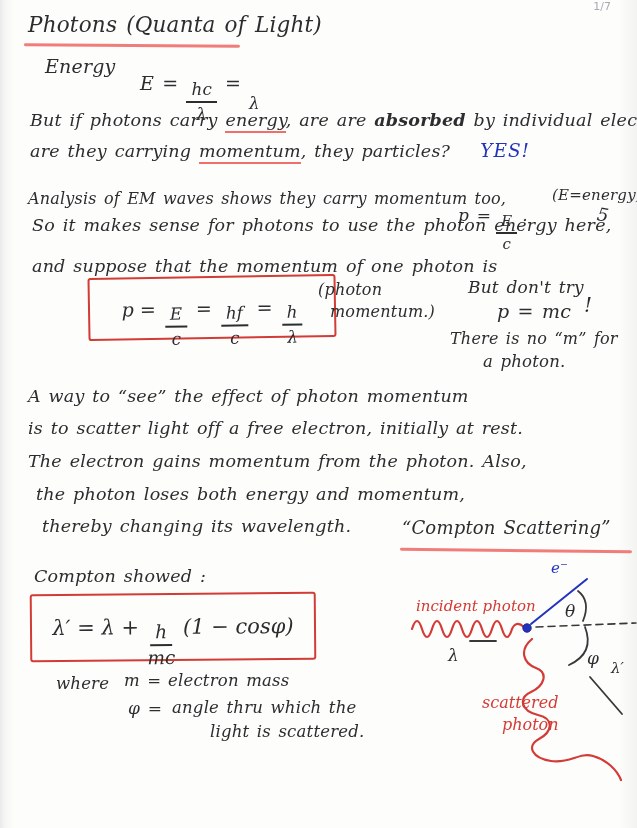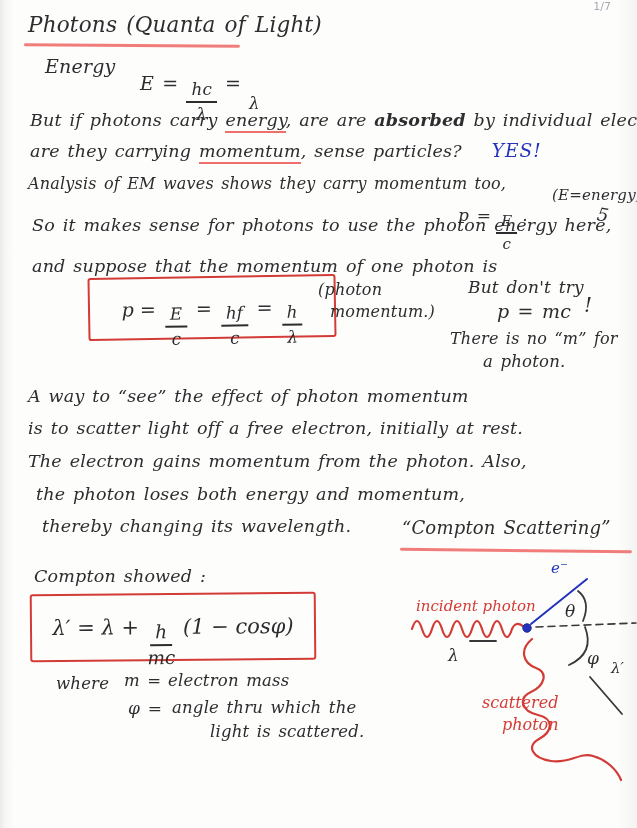--- a/index.html
+++ b/index.html
@@ -54,23 +54,23 @@
       <span class="num">hc</span>
       <span class="den">λ</span>
     </span>
     <span>=</span>
     <span class="frac">
       <span class="den">λ</span>
     </span>
   </div>
 
   <div class="hw" style="left:30px;top:110px;font-size:17.5px;"><span>But if photons carry </span><span class="u-red">energy</span><span>, are are </span><span class="bold">absorbed</span><span> by individual electrons,</span></div>
-  <div class="hw" style="left:30px;top:140px;font-size:17.5px;"><span>are they carrying </span><span class="u-red">momentum</span><span>, sense particles?</span><span class="blue" style="margin-left:30px;font-size:18.5px;letter-spacing:1px;">YES!</span></div>
+  <div class="hw" style="left:30px;top:140px;font-size:17.5px;"><span>are they carrying </span><span class="u-red">momentum</span><span>, they particles?</span><span class="blue" style="margin-left:30px;font-size:18.5px;letter-spacing:1px;">YES!</span></div>
 
-  <div class="hw" style="left:28px;top:174px;font-size:16px;">Analysis of EM waves shows they carry momentum too,</div>
+  <div class="hw" style="left:28px;top:189px;font-size:16px;">Analysis of EM waves shows they carry momentum too,</div>
   <div class="hw eq-row" style="left:458px;top:178px;font-size:17px;gap:5px;">
     <span>p =</span>
     <span class="frac">
       <span class="num">E</span>
       <span class="den">c</span>
     </span>
     <span>.</span>
   </div>
   <div class="hw" style="left:552px;top:186px;font-size:15px;">(E=energy)</div>
   <div class="hw" style="left:32px;top:215px;font-size:17.5px;">So it makes sense for photons to use the photon energy here,</div>

